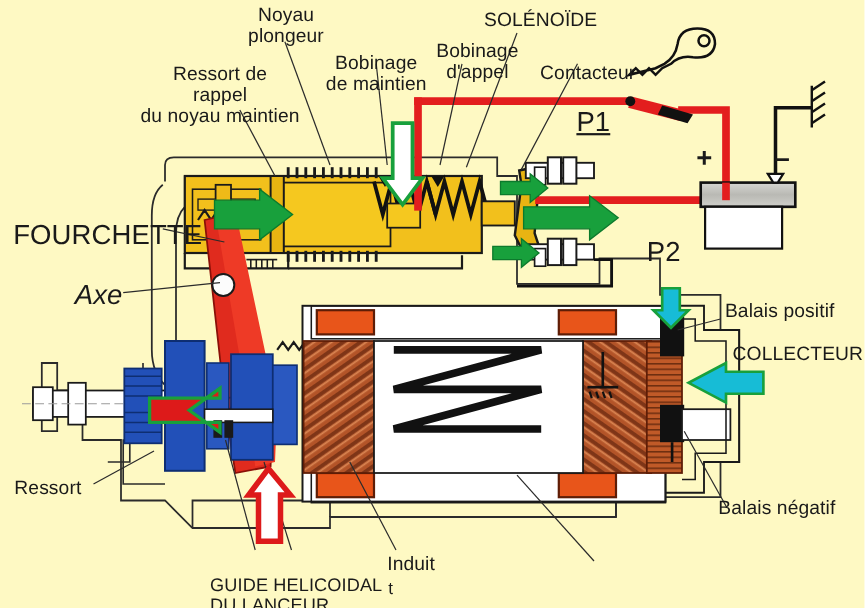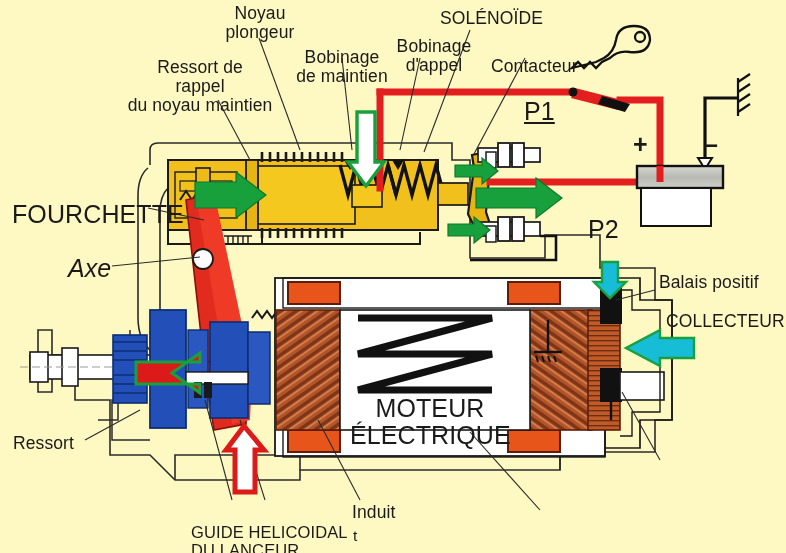--- a/index.html
+++ b/index.html
@@ -360,23 +360,22 @@
   <div class="lbl s24" style="left:588px; top:216px;">P2</div>
 
   <div class="lbl s24" style="left:633px; top:131px; font-weight:bold;">+</div>
 
   <div class="lbl s24" style="left:704px; top:131px; font-weight:bold;">–</div>
 
   <div class="lbl s17" style="left:659px; top:273px;">Balais positif</div>
 
   <div class="lbl s17" style="left:666px; top:312px;">COLLECTEUR</div>
 
-
-  <div class="lbl s19 c" style="left:350px; top:395px; width:160px;">MOTEUR
-ÉLECTRIQUE</div>
+  <div class="lbl s17" style="left:653px; top:452px;">Balais négatif</div>
+
 
   <div class="lbl s17" style="left:13px; top:434px;">Ressort</div>
 
 
   <div class="lbl s16" style="left:191px; top:524px;">GUIDE HELICOIDAL
 DU LANCEUR</div>
 
   <div class="lbl s17" style="left:352px; top:503px;">Induit</div>
 
   <div class="lbl s15" style="left:353px; top:528px;">t</div>

